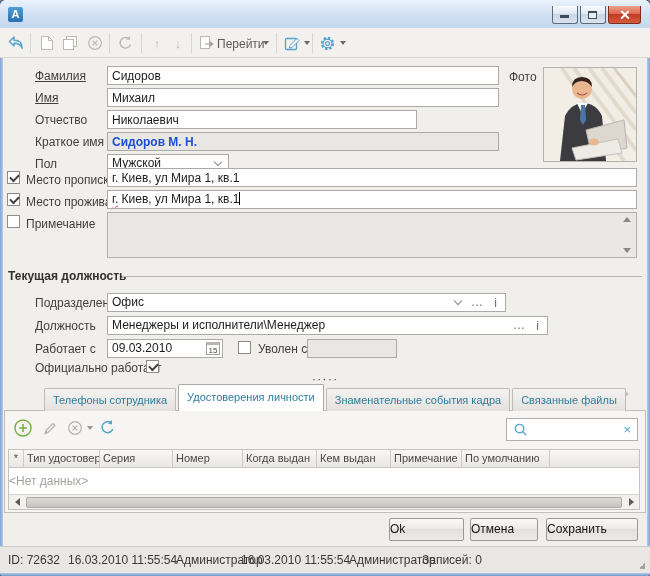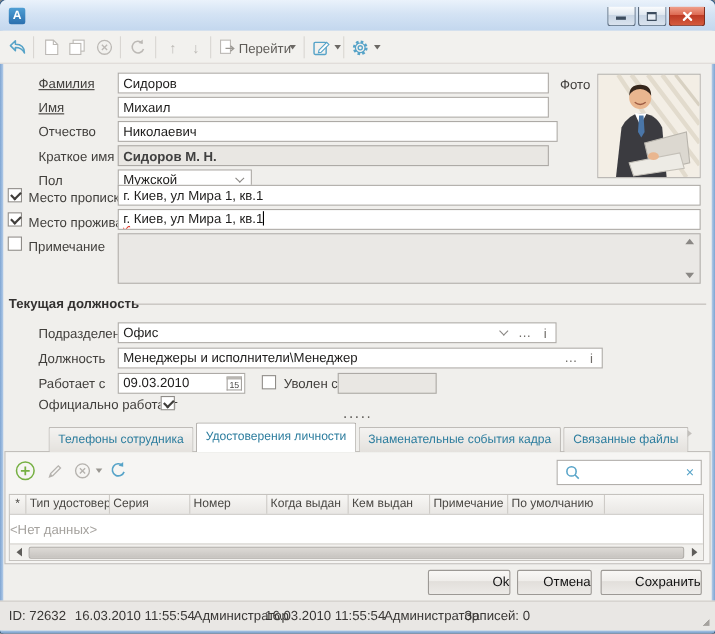--- a/index.html
+++ b/index.html
@@ -30,21 +30,21 @@
   .tbi{position:absolute;top:34px;width:18px;height:18px;display:flex;align-items:center;justify-content:center;}
   .tbsep{position:absolute;top:33px;width:1px;height:20px;background:#d9d6d2;}
   .tblabel{position:absolute;top:37px;font-size:12px;color:#5f5c58;}
   .caret-down{position:absolute;width:0;height:0;border-left:3.5px solid transparent;border-right:3.5px solid transparent;border-top:4px solid #6b6864;}
   .arrowtxt{font-size:13px;color:#bcb9b5;}
   
   .lbl{position:absolute;font-size:12px;color:#413f3c;}
   .lbl.req{text-decoration:underline;}
   .tf{position:absolute;height:19px;border:1px solid #adaaa6;background:#fff;font-size:12px;
       color:#1d1c1b;padding:0 4px;outline:none;}
-  .tf.ro{background:#e9e7e3;font-weight:bold;color:#404040;}
+  .tf.ro{background:#e9e7e3;font-weight:bold;color:#1d4ed8;}
   .fake{line-height:17px;white-space:nowrap;overflow:hidden;}
   .misspell{display:inline-block;}
   .misspell::first-letter{text-decoration:underline wavy #e23b2e 1px;text-underline-offset:2px;}
   .caret-i{display:inline-block;width:1px;height:13px;background:#000;vertical-align:-2px;}
   .cb{position:absolute;width:13px;height:13px;background:#fff;border:1px solid #8f8c88;}
   .cb.checked::after{content:'';position:absolute;left:1.5px;top:2px;width:7px;height:4px;
       border-left:2px solid #403e3b;border-bottom:2px solid #403e3b;transform:rotate(-45deg);}
   .chev{position:absolute;width:6px;height:6px;border-right:1.5px solid #8a8784;border-bottom:1.5px solid #8a8784;transform:rotate(45deg);}
   .combo-extra{position:absolute;font-size:12px;color:#6f6c68;}
   .textarea{position:absolute;background:#eae8e5;border:1px solid #b3b0ac;}
@@ -73,21 +73,21 @@
   .gh{font-size:11px;color:#4a4844;line-height:17px;padding:0 3px;border-right:1px solid #cecbc7;
       overflow:hidden;white-space:nowrap;flex:none;}
   .gbody{height:26px;text-align:left;font-size:12px;color:#a5a29e;line-height:26px;}
   .hscroll{display:flex;height:15px;border-top:1px solid #d5d2ce;background:#f2f1ee;align-items:center;}
   .sbtn{width:16px;height:100%;display:flex;align-items:center;justify-content:center;flex:none;}
   .thumb{flex:1;height:11px;margin:0 1px;background:linear-gradient(#dddad6,#c7c4c0);border:1px solid #aeaba7;border-radius:2px;}
   .tri-l{border-top:4px solid transparent;border-bottom:4px solid transparent;border-right:5px solid #5f5d5a;}
   .tri-r{border-top:4px solid transparent;border-bottom:4px solid transparent;border-left:5px solid #5f5d5a;}
   
   .btn{position:absolute;top:518px;height:23px;border:1px solid #9c9995;border-radius:2px;font-size:12px;color:#141414;
-       text-align:right;line-height:21px;background:linear-gradient(#f9f8f6,#efedea 45%,#e2dfdb 46%,#eceae7);}
+       text-align:left;line-height:21px;background:linear-gradient(#f9f8f6,#efedea 45%,#e2dfdb 46%,#eceae7);}
   .statusbar{position:absolute;left:0;top:546px;width:650px;height:27px;background:#e9e7e4;border-top:1px solid #cfccc8;}
   .st{position:absolute;top:0;font-size:12px;color:#3a3836;line-height:26px;white-space:nowrap;}
   .grip{position:absolute;right:5px;bottom:4px;width:6px;height:6px;
         background:linear-gradient(135deg,transparent 50%,#a5a29e 50%);}
   .photo-frame{position:absolute;left:543px;top:67px;width:94px;height:95px;border:1px solid #b5b2ae;background:#f5f3ee;}
   svg{display:block;}
 </style>
 </head>
 <body>
 
@@ -171,21 +171,21 @@
         <circle cx="8.5" cy="8.5" r="1.9" fill="none" stroke="#56a3c8" stroke-width="1.2"></circle>
       </svg>
   </span>
   <span class="caret-down" style="left:340px;top:41px;"></span>
 
   <span class="lbl req" style="left:35px;top:69px;">Фамилия</span>
   <input class="tf" style="left: 107px; top: 66px; width: 392px;" value="Сидоров">
   <span class="lbl req" style="left:35px;top:91px;">Имя</span>
   <input class="tf" style="left: 107px; top: 88px; width: 392px;" value="Михаил">
   <span class="lbl" style="left:35px;top:113px;">Отчество</span>
-  <input class="tf" style="left: 107px; top: 110px; width: 400px;" value="Николаевич">
+  <input class="tf" style="left: 107px; top: 110px; width: 310px;" value="Николаевич">
   <span class="lbl" style="left:35px;top:135px;">Краткое имя</span>
   <input class="tf ro" style="left: 107px; top: 132px; width: 392px;" readonly="" value="Сидоров М. Н.">
   <span class="lbl" style="left:35px;top:157px;">Пол</span>
   <div class="tf fake" style="left:107px;top:154px;width:122px;">
     <span>Мужской</span>
     <span class="chev" style="right:7px;top:4px;"></span>
   </div>
 
   <span class="lbl" style="left:509px;top:70px;">Фото</span>
   <div class="photo-frame">

